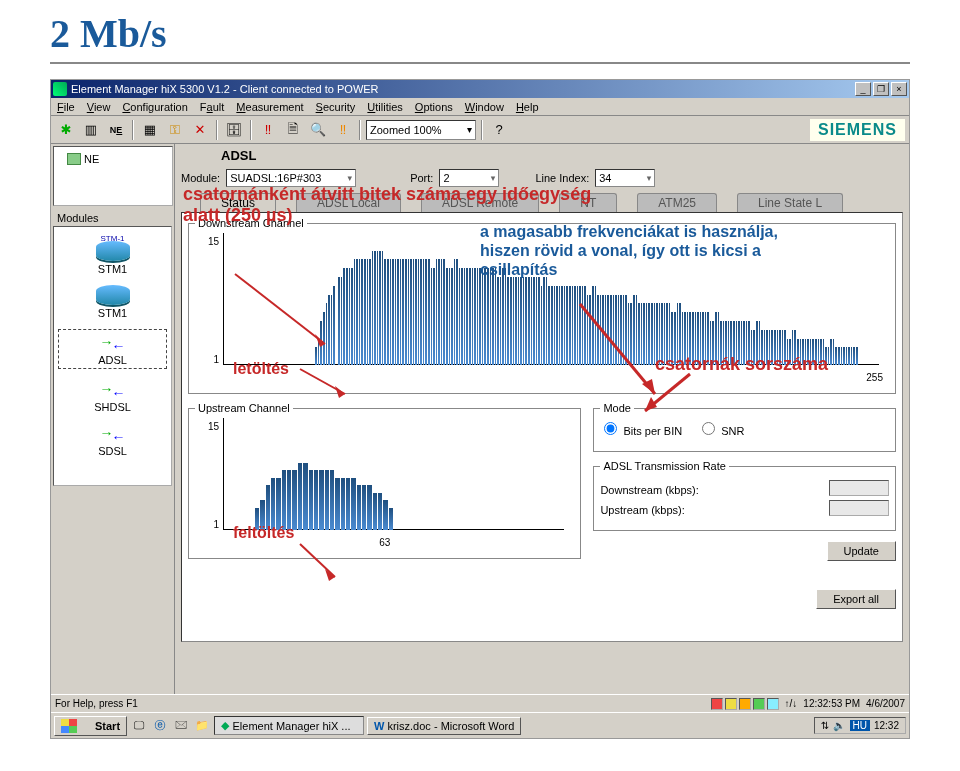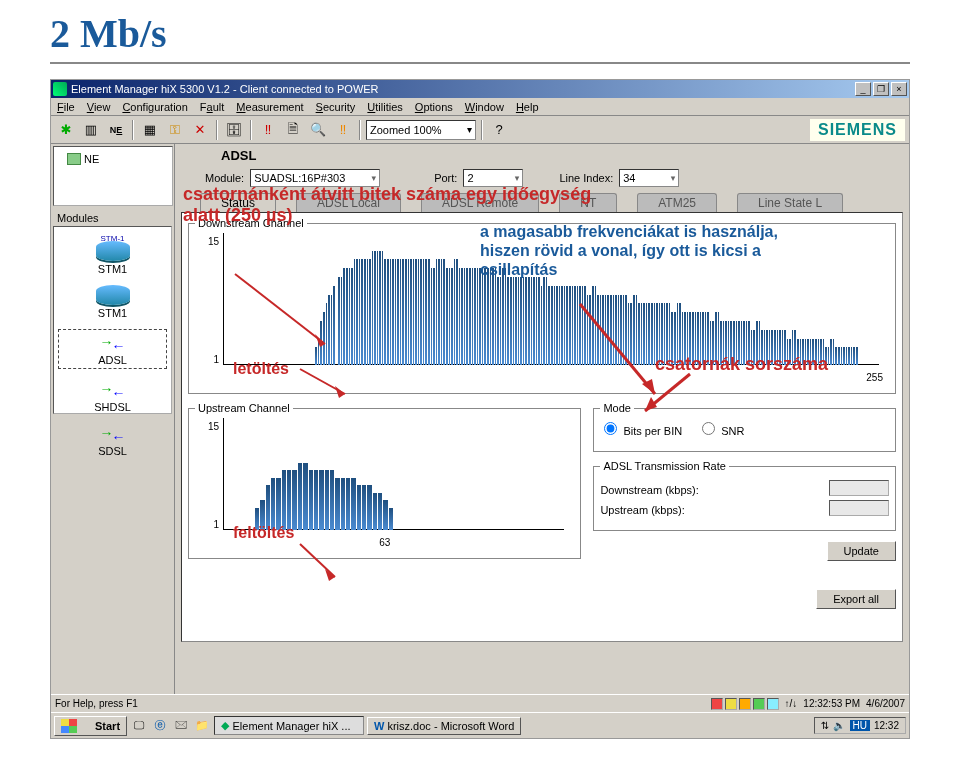--- a/index.html
+++ b/index.html
@@ -27,33 +27,33 @@
   .tb-combo::after { content: "▾"; font-size: 10px; }
   .siemens { margin-left:auto; background:#ffe; color:#0a8a8a; font-weight:bold; font-size:16px; padding: 2px 8px; letter-spacing:1px; }
   
   
   .main { position: relative; height: 550px; display:flex; }
   .tree-pane { width: 120px; background:#fff; border:1px inset #aaa; padding: 3px; font-size:11px; }
   .tree-line { margin: 3px 0 3px 10px; display:flex; align-items:center; gap:3px; }
   .tree-icon { width:14px; height:12px; background:#8c8; border:1px solid #484; }
   
   .modules-label { font-size:11px; margin: 6px 0 2px 4px; }
-  .modules-list { background:#fff; border:1px inset #aaa; height: 188px; padding:4px; }
+  .modules-list { background:#fff; border:1px inset #aaa; height: 260px; padding:4px; }
   .mod-item { margin: 10px 0 2px 0; text-align:center; font-size:11px; }
   .mod-icon { width: 34px; height: 20px; margin: 0 auto 2px auto; display:flex; align-items:center; justify-content:center; border-radius:3px; }
   .mod-cyl { background: linear-gradient(#6bf,#28a); box-shadow: 0 2px 0 #156; border-radius:50%/30%; }
   .mod-arrows { position:relative; }
   .mod-arrows::before { content:"→"; color:#0a0; position:absolute; top:0; left:4px; font-size:14px; }
   .mod-arrows::after { content:"←"; color:#00f; position:absolute; bottom:0; right:4px; font-size:14px; }
   
   .right-pane { flex:1; background:#d4d0c8; padding: 4px 6px; font-size:11px; position:relative; }
   .adsl-label { font-weight:bold; font-size:13px; margin: 0 0 6px 40px; }
   
   .fields-row { display:flex; align-items:center; gap: 6px; margin-bottom:6px; }
-  .fields-row label { font-size:11px;margin-left:24px; }
+  .fields-row label { font-size:11px; }
   .dd { background:#fff; border:1px inset #888; height:18px; padding:0 3px; display:inline-flex; align-items:center; justify-content:space-between; font-size:11px; }
   .dd::after { content:"▾"; font-size:9px; margin-left:4px; color:#666; }
   
   .tabs { display:flex; gap:1px; margin-top:6px; }
   .tab { background:#d4d0c8; border:1px solid #888; border-bottom:none; padding:2px 20px; font-size:12px; border-top-left-radius:3px; border-top-right-radius:3px;margin-left:19px; }
   .tab.inactive { background:#bbb; color:#555; }
   
   
   .chart-wrap { background:#fff; border:1px inset #888; padding: 4px 6px 6px 6px; margin-top: 0; height: 430px; }
   

